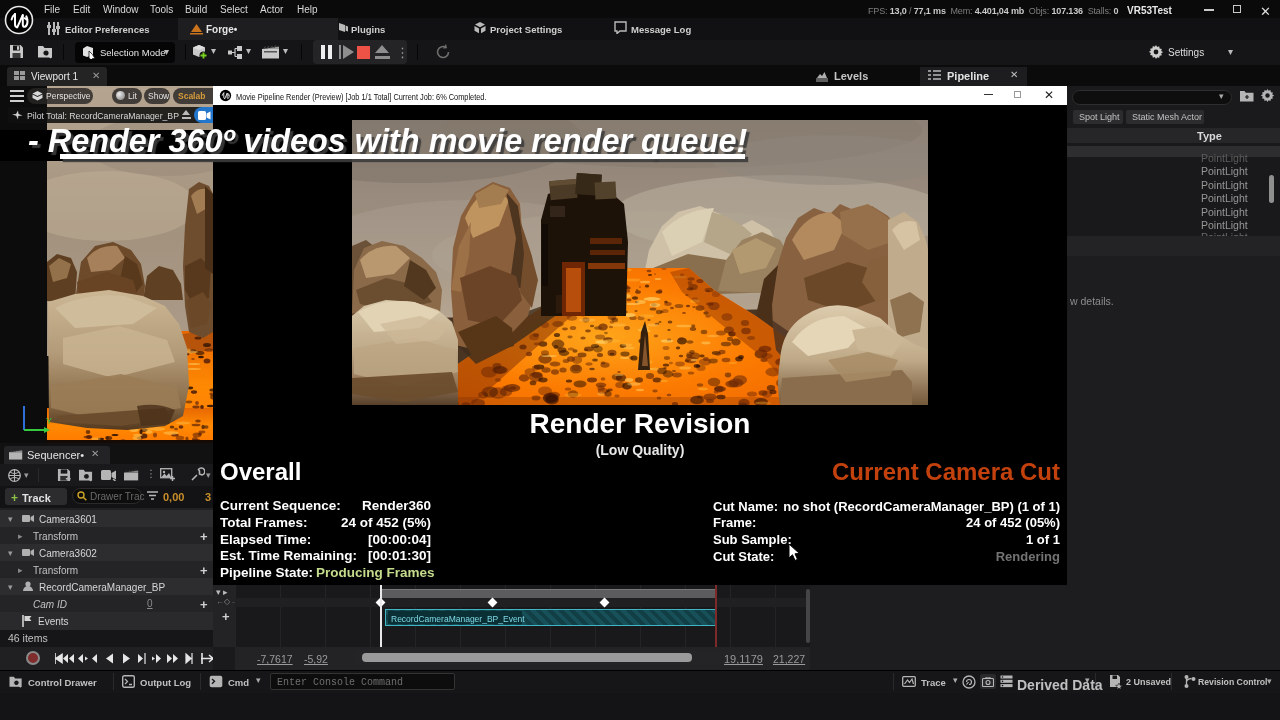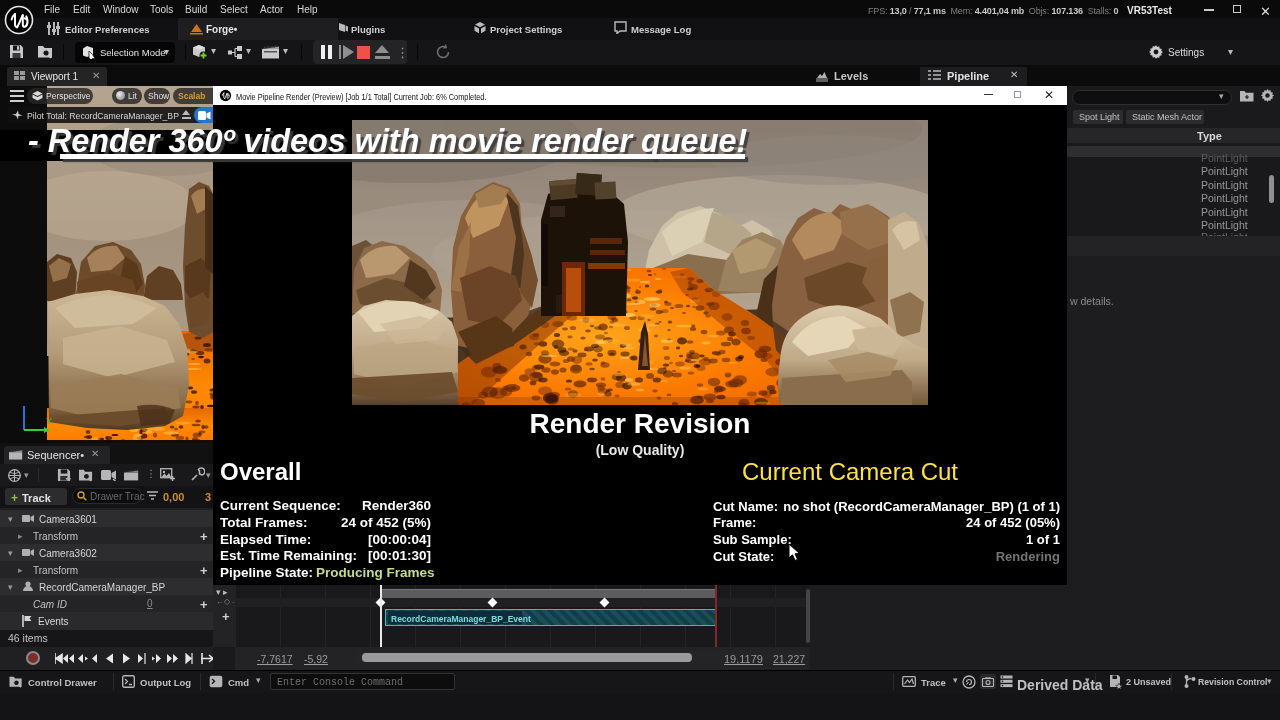--- a/index.html
+++ b/index.html
@@ -501,21 +501,21 @@
 
 <div class="abs" style="left:381px;top:589px;width:335px;height:9px;background:#5c5c5e;border-top:1px solid #777"></div>
 
 <div class="abs" style="left:235px;top:598px;width:575px;height:9px;background:#202023"></div>
 <div class="abs" style="left:377px;top:599px;width:7px;height:7px;background:#fff;transform:rotate(45deg)"></div>
 <div class="abs" style="left:489px;top:599px;width:7px;height:7px;background:#fff;transform:rotate(45deg)"></div>
 <div class="abs" style="left:601px;top:599px;width:7px;height:7px;background:#fff;transform:rotate(45deg)"></div>
 
 <div class="abs" style="left:385px;top:609px;width:331px;height:17px;border:1px solid #41b5c4;background:repeating-linear-gradient(45deg,#175058 0 4px,#123f46 4px 8px)"></div>
 <div class="abs" style="left:388px;top:611px;width:134px;height:13px;background:#0a3036"></div>
-<div class="abs txt" style="left:391px;top:613.5px;color:#7fd8e4;font-size:8.5px;font-weight:bold">RecordCameraManager_BP_Event</div>
+<div class="abs txt" style="left:391px;top:613.5px;color:#7fd8e4;font-size:8.5px;font-weight:normal">RecordCameraManager_BP_Event</div>
 
 <div class="abs" style="left:380px;top:585px;width:1.5px;height:70px;background:#e8e8e8"></div>
 
 <div class="abs" style="left:715px;top:585px;width:1.5px;height:62px;background:#7e2a2a"></div>
 
 <div class="abs" style="left:235px;top:647px;width:575px;height:23px;background:#232326"></div>
 <div class="abs txt" style="left:257px;top:653px;color:#9a9a9a;font-size:10.5px;text-decoration:underline">-7,7617</div>
 <div class="abs txt" style="left:304px;top:653px;color:#9a9a9a;font-size:10.5px;text-decoration:underline">-5,92</div>
 <div class="abs" style="left:355px;top:651px;width:450px;height:13px;background:#242427"></div>
 <div class="abs" style="left:362px;top:653px;width:330px;height:9px;background:#9a9a9a;border-radius:4px"></div>
@@ -1072,21 +1072,21 @@
 
 <path d="M428 240 q2 -30 24 -44 q24 -16 52 -8 l24 10 18 16 16 10 14 6 0 55 -148 0 q-4 -22 0 -45 z" fill="url(#rboulder)"></path>
 <path d="M440 222 q18 -26 52 -26 l22 12 -18 20 -40 8 z" fill="#e5d6b8"></path>
 <path d="M430 258 l120 -8 10 12 0 23 -132 0 z" fill="#8a6d4c"></path>
 <path d="M500 210 l30 -4 22 14 -12 16 -34 -6 z" fill="#cbb795"></path>
 <path d="M476 240 l40 -8 30 8 -8 16 -44 6 z" fill="#a78c66" opacity="0.85"></path>
 </svg></div>
 <div class="abs" style="left:213px;top:408px;width:854px;text-align:center;color:#fff;font-weight:bold;font-size:28px">Render Revision</div>
 <div class="abs" style="left:213px;top:442px;width:854px;text-align:center;color:#e8e8e8;font-weight:bold;font-size:14px">(Low Quality)</div>
 <div class="abs" style="left:220px;top:458px;color:#fff;font-weight:bold;font-size:24px">Overall</div>
-<div class="abs" style="left:640px;top:458px;width:420px;text-align:center;color:#fde047;font-weight:normal;font-size:24px">Current Camera Cut</div>
+<div class="abs" style="left:640px;top:458px;width:420px;text-align:right;color:#c2410c;font-weight:bold;font-size:24px">Current Camera Cut</div>
 <div class="abs" style="left:220px;top:498px;color:#fff;font-weight:bold;font-size:13.5px;line-height:16.8px">
 Current Sequence:<br>Total Frames:<br>Elapsed Time:<br>Est. Time Remaining:<br>Pipeline State:</div>
 <div class="abs" style="left:220px;top:498px;width:211px;text-align:right;color:#fff;font-weight:bold;font-size:13.5px;line-height:16.8px">
 Render360<br>24 of 452 (5%)<br>[00:00:04]<br>[00:01:30]</div>
 <div class="abs" style="left:316px;top:565.2px;color:#c5dc8d;font-weight:bold;font-size:13.5px">Producing Frames</div>
 <div class="abs" style="left:713px;top:498.5px;color:#fff;font-weight:bold;font-size:13px;line-height:16.8px">
 Cut Name:<br>Frame:<br>Sub Sample:<br>Cut State:</div>
 <div class="abs" style="left:750px;top:498.5px;width:310px;text-align:right;color:#fff;font-weight:bold;font-size:13px;line-height:16.8px">
 no shot (RecordCameraManager_BP) (1 of 1)<br>24 of 452 (05%)<br>1 of 1<br><span style="color:#737373">Rendering</span></div>
 

